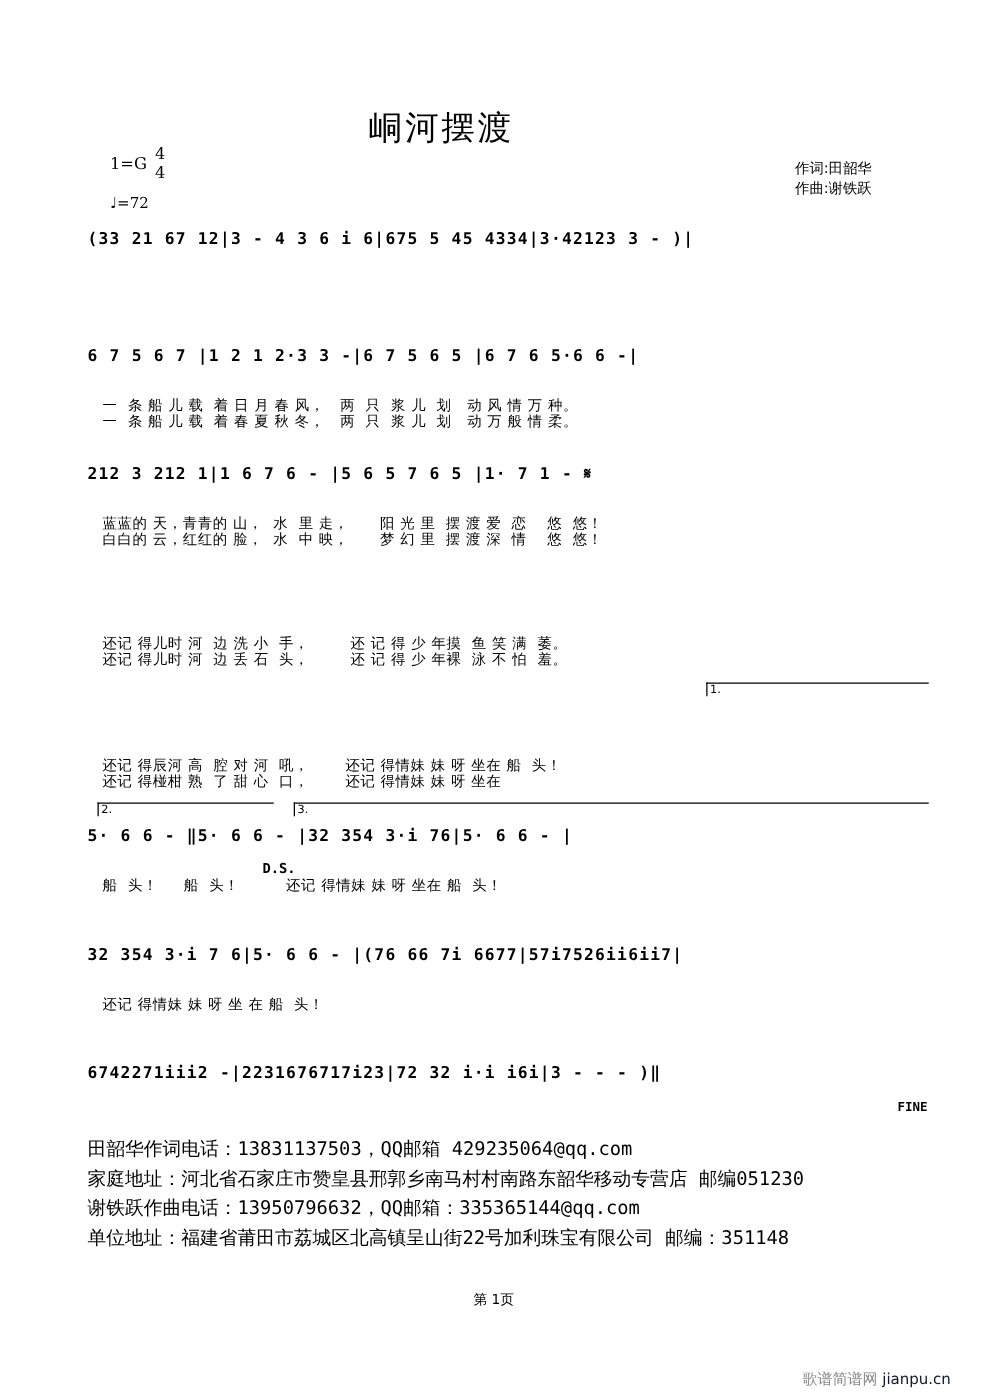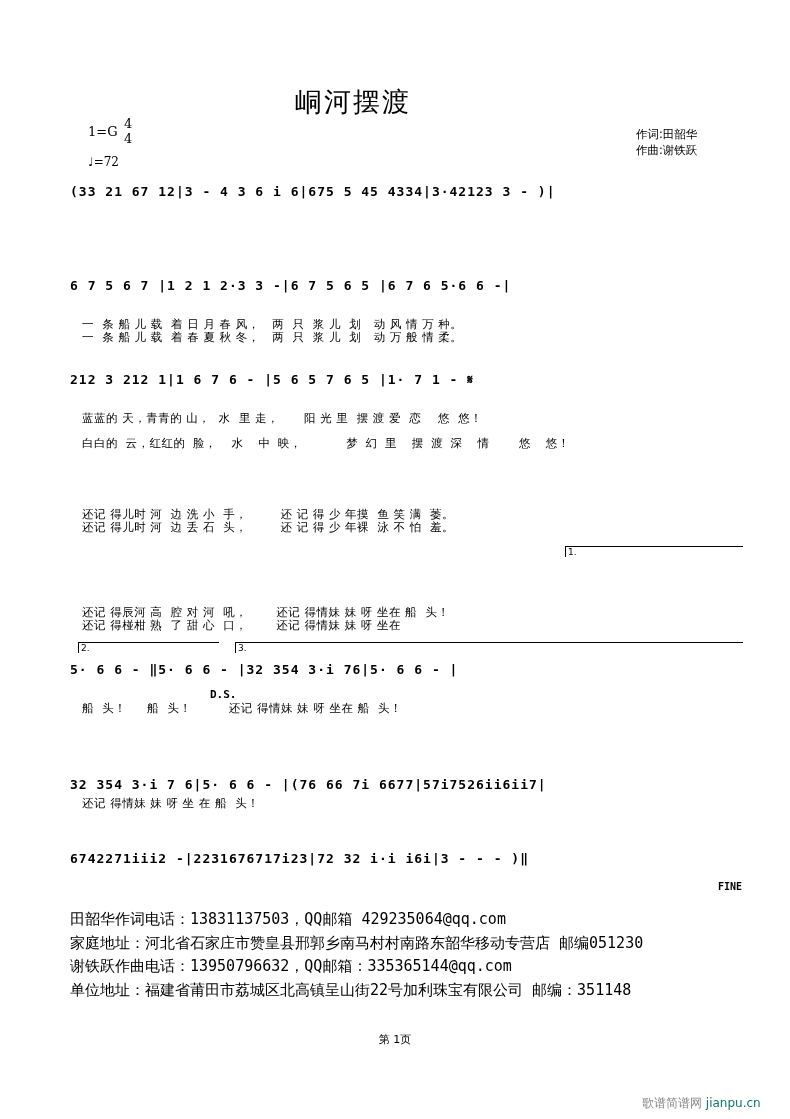--- a/index.html
+++ b/index.html
@@ -11,21 +11,21 @@
   .tempo{left:88px;top:155px;font-size:12px;font-family:"DejaVu Serif",serif;}
   .credits{left:636px;top:126px;font-size:11.5px;line-height:16px;}
   .line{position:absolute;left:70px;width:675px;}
   .notes{position:absolute;left:0;top:0;white-space:nowrap;font-family:"DejaVu Sans Mono","Liberation Mono",monospace;font-weight:bold;font-size:13px;letter-spacing:1px;}
   .lyric{position:absolute;left:12px;font-size:11.5px;white-space:pre;letter-spacing:0.5px;line-height:13px;font-family:"DejaVu Sans",sans-serif;}
   .volta{position:absolute;border-top:1px solid #000;border-left:1px solid #000;font-size:9px;padding-left:2px;height:10px;}
   .mark{position:absolute;font-size:11px;font-family:"DejaVu Sans Mono",monospace;font-weight:bold;}
   .footer{left:70px;top:908px;font-size:15px;line-height:23.5px;white-space:nowrap;font-family:"DejaVu Sans Mono","Liberation Mono",monospace;}
   .pagenum{left:0;width:790px;text-align:center;top:1032px;font-size:11px;}
   .wm{left:642px;top:1095px;font-size:12px;color:#888;}
-  .wm span.blue{color:#0f766e;}
+  .wm span.blue{color:#0f172a;}
 </style>
 </head>
 <body>
 
 <div class="abs title">峒河摆渡</div>
 <div class="abs key">1=G</div>
 <div class="abs timesig">
   <div>4</div>
   <div>4</div>
 </div>
@@ -41,21 +41,21 @@
 
 <div class="line" style="top:278px;height:70px;">
   <div class="notes" style="top:0;">6 7 5 6 7 |1 2 1 2·3 3 -|6 7 5 6 5 |6 7 6 5·6 6 -|</div>
   <div class="lyric" style="top:40px;">一  条 船 儿 载  着 日 月 春 风，   两  只  浆 儿  划   动 风 情 万 种。</div>
   <div class="lyric" style="top:53px;">一  条 船 儿 载  着 春 夏 秋 冬，   两  只  浆 儿  划   动 万 般 情 柔。</div>
 </div>
 
 <div class="line" style="top:372px;height:70px;">
   <div class="notes" style="top:0;">212 3 212 1|1 6 7 6 -  |5 6 5 7 6 5 |1· 7 1 -   𝄋</div>
   <div class="lyric" style="top:40px;">蓝蓝的 天，青青的 山，  水  里 走，      阳 光 里  摆 渡 爱  恋    悠  悠！</div>
-  <div class="lyric" style="top:65px;font-family:Liberation Mono, monospace;">白白的 云，红红的 脸，  水  中 映，      梦 幻 里  摆 渡 深  情    悠  悠！</div>
+  <div class="lyric" style="top:53px;">白白的 云，红红的 脸，  水  中 映，      梦 幻 里  摆 渡 深  情    悠  悠！</div>
 </div>
 
 <div class="line" style="top:468px;height:70px;">
   <div class="lyric" style="top:40px;">还记 得儿时 河  边 洗 小  手，        还 记 得 少 年摸  鱼 笑 满  萎。</div>
   <div class="lyric" style="top:53px;">还记 得儿时 河  边 丢 石  头，        还 记 得 少 年裸  泳 不 怕  羞。</div>
 </div>
 
 <div class="line" style="top:566px;height:70px;">
   <div class="volta" style="left:495px;top:-20px;width:175px;">1.</div>
   <div class="lyric" style="top:40px;">还记 得辰河 高  腔 对 河  吼，       还记 得情妹 妹 呀 坐在 船  头！</div>
@@ -64,21 +64,21 @@
 
 <div class="line" style="top:662px;height:60px;">
   <div class="volta" style="left:8px;top:-20px;width:138px;">2.</div>
   <div class="volta" style="left:165px;top:-20px;width:505px;">3.</div>
   <div class="notes" style="top:0;">5· 6 6 - ‖5· 6 6 -  |32 354 3·i 76|5· 6 6 - |</div>
   <div class="mark" style="left:140px;top:26px;">D.S.</div>
   <div class="lyric" style="top:40px;">船  头！     船  头！         还记 得情妹 妹 呀 坐在 船  头！</div>
 </div>
 
 <div class="line" style="top:757px;height:55px;">
-  <div class="notes" style="top:0;margin-top:20px;">32 354 3·i 7 6|5· 6 6 - |(76 66 7i 6677|57i7526ii6ii7|</div>
+  <div class="notes" style="top:0;">32 354 3·i 7 6|5· 6 6 - |(76 66 7i 6677|57i7526ii6ii7|</div>
   <div class="lyric" style="top:40px;">还记 得情妹 妹 呀 坐 在 船  头！</div>
 </div>
 
 <div class="line" style="top:851px;height:40px;">
   <div class="notes" style="top:0;">6742271iii2 -|2231676717i23|72 32 i·i i6i|3 - - -  )‖</div>
   <div class="mark" style="left:648px;top:30px;font-size:10px;">FINE</div>
 </div>
 
 <div class="abs footer">
   <div>田韶华作词电话：13831137503，QQ邮箱 429235064@qq.com</div>

